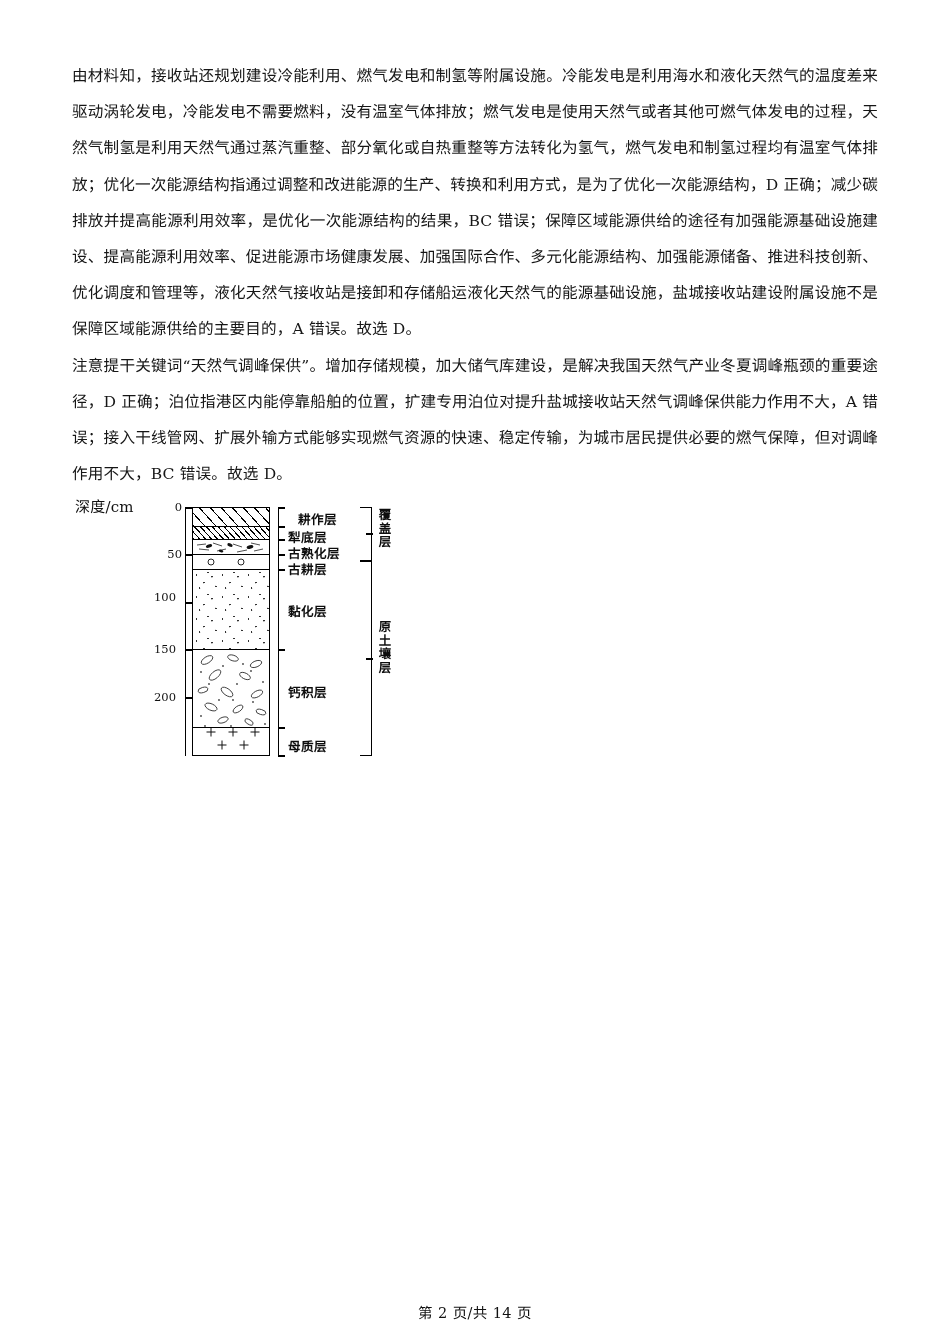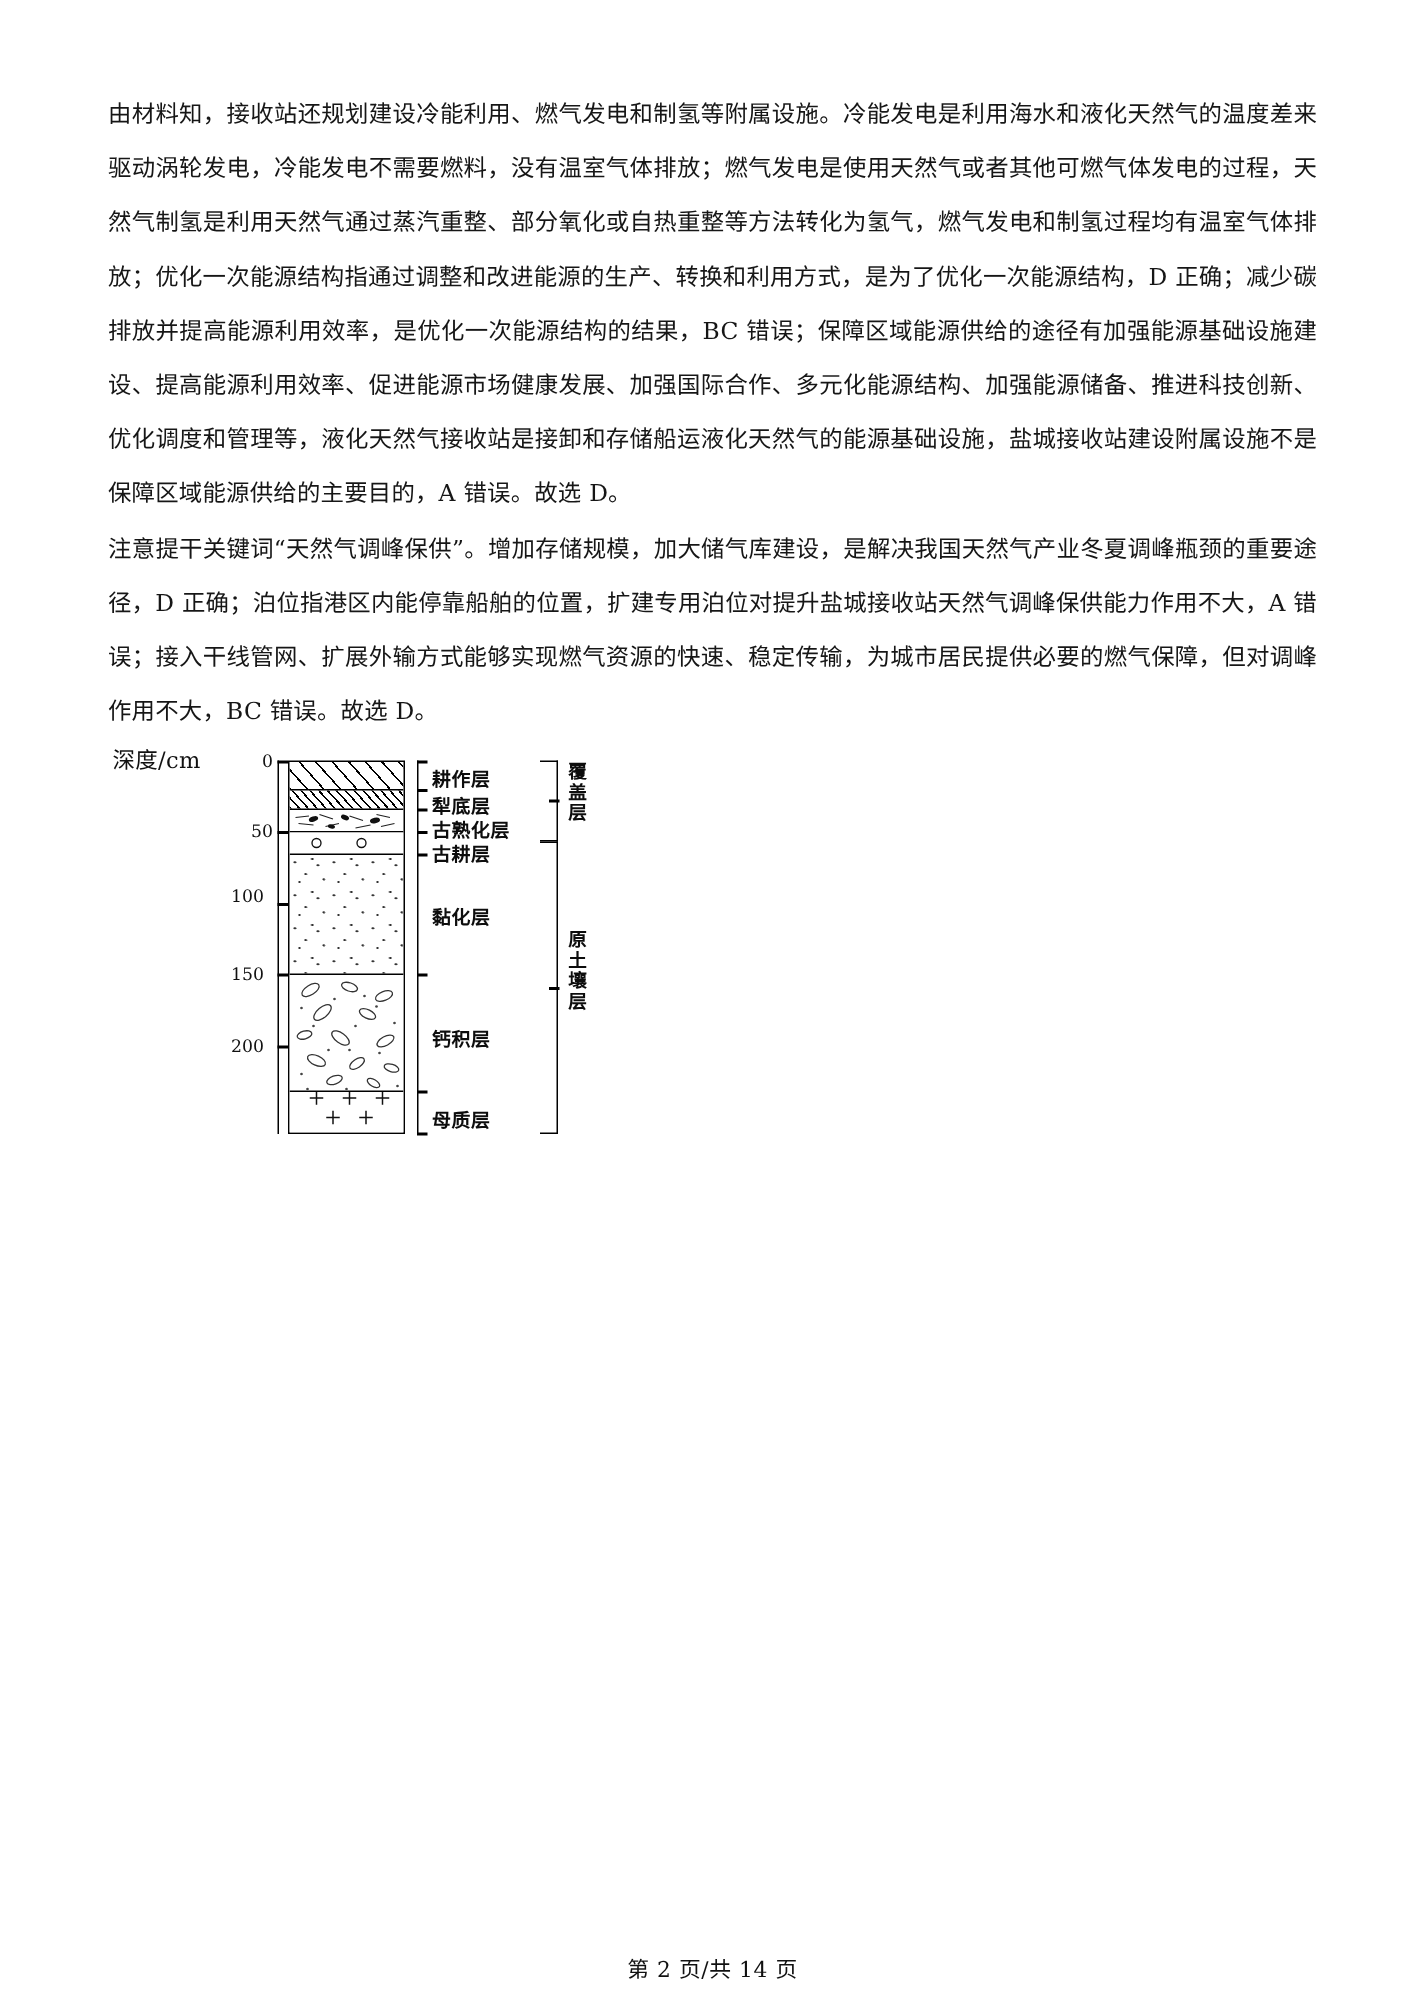--- a/index.html
+++ b/index.html
@@ -326,21 +326,21 @@
         <div class="label-bracket"></div>
         <div class="lbl-tick" style="top:9px;"></div>
         <div class="lbl-tick" style="top:28px;"></div>
         <div class="lbl-tick" style="top:41px;"></div>
         <div class="lbl-tick" style="top:56px;"></div>
         <div class="lbl-tick" style="top:71px;"></div>
         <div class="lbl-tick" style="top:151px;"></div>
         <div class="lbl-tick" style="top:229px;"></div>
         <div class="lbl-tick" style="top:257px;"></div>
 
-        <div class="layer-label" style="top:11px;">耕作层</div>
+        <div class="layer-label" style="top:11px;margin-left:10px;">耕作层</div>
         <div class="layer-label" style="top:29px;">犁底层</div>
         <div class="layer-label" style="top:45px;">古熟化层</div>
         <div class="layer-label" style="top:61px;">古耕层</div>
         <div class="layer-label" style="top:103px;">黏化层</div>
         <div class="layer-label" style="top:184px;">钙积层</div>
         <div class="layer-label" style="top:238px;">母质层</div>
 
         <div class="grp-bracket" style="left:288px; top:9px;  height:54px;"></div>
         <div class="grp-nub" style="left:294px; top:35px;"></div>
         <div class="grp-label" style="left:303px; top:10px;">覆盖层</div>

